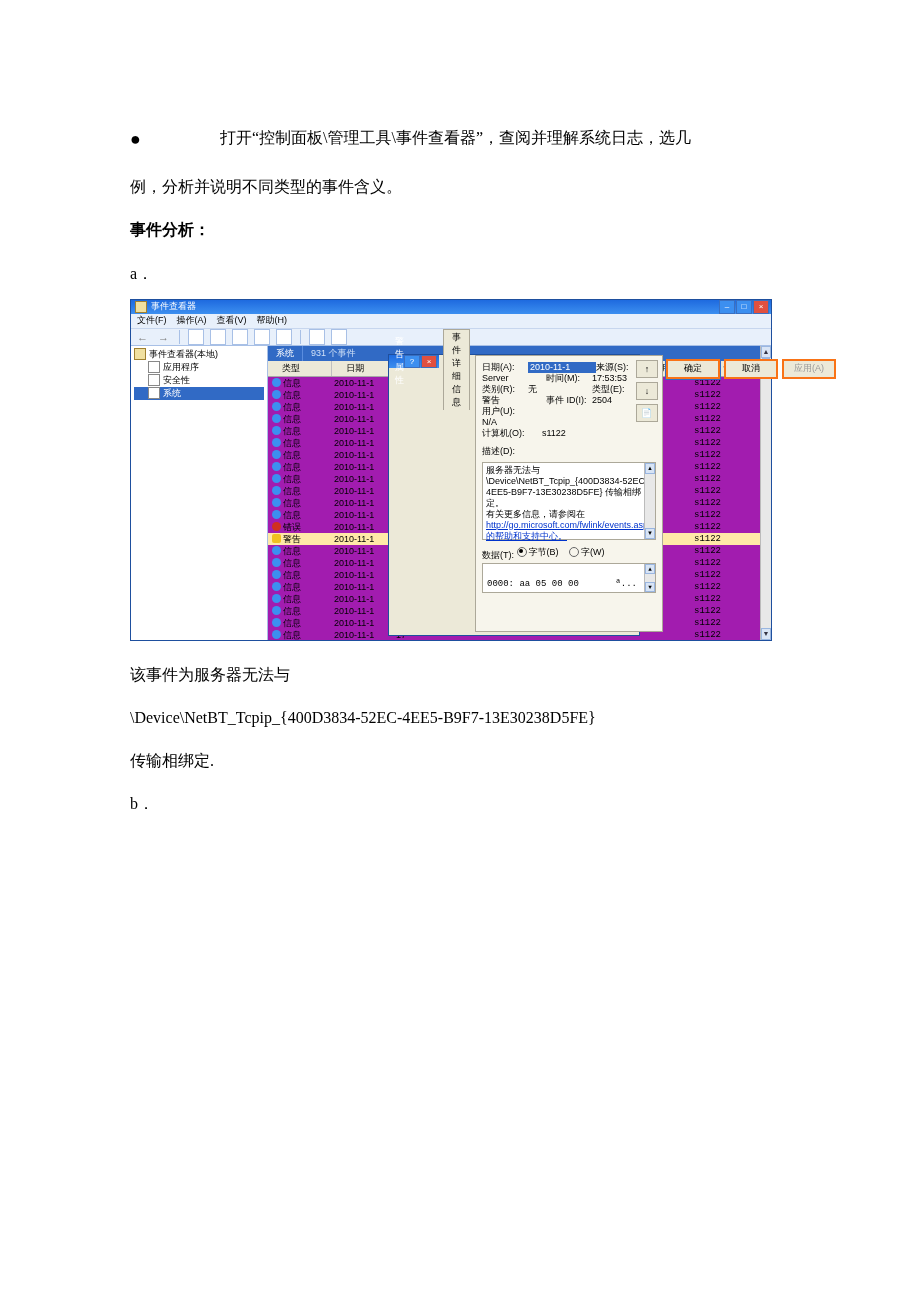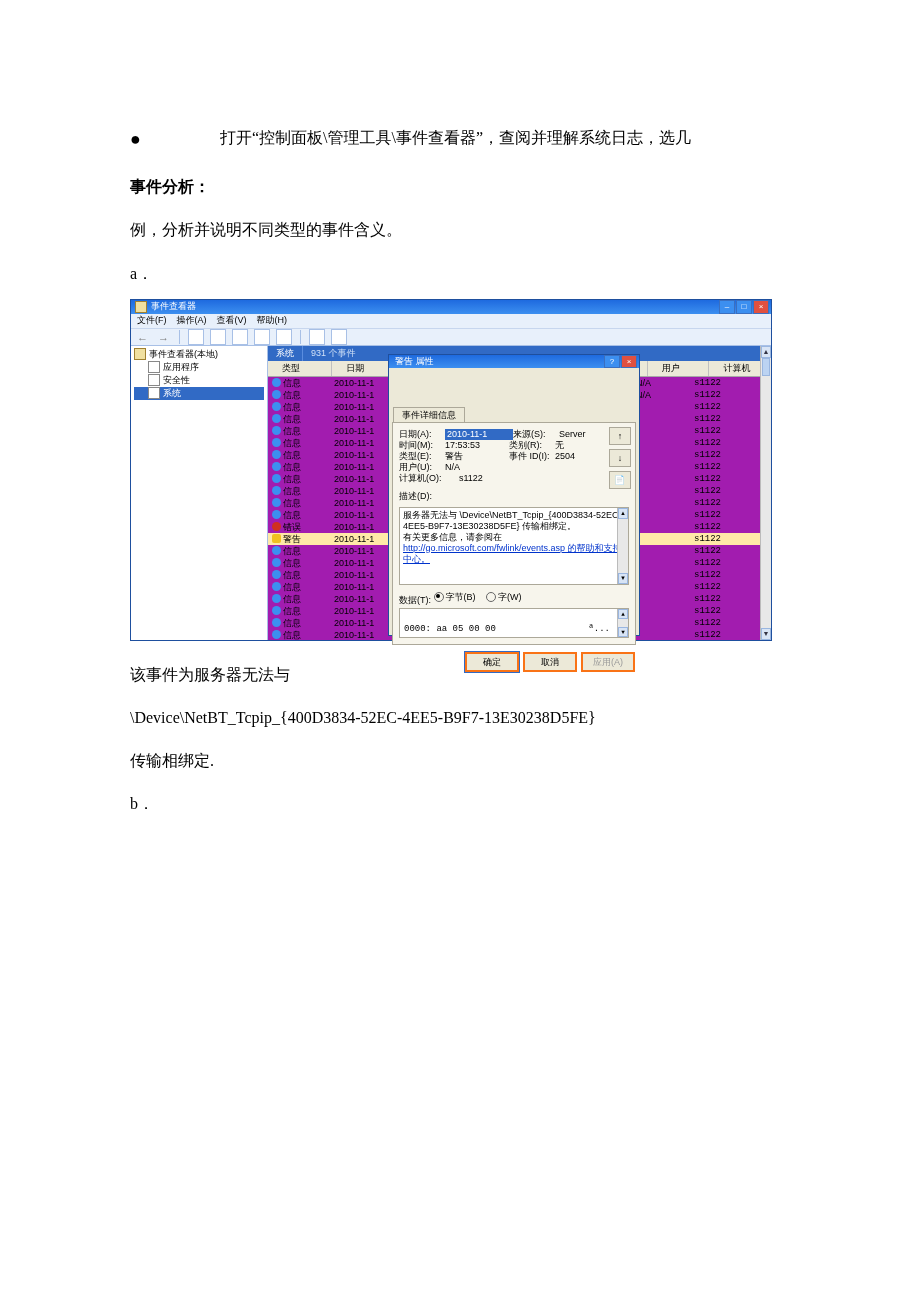--- a/index.html
+++ b/index.html
@@ -143,21 +143,21 @@
   }
   .scrollbar .arrow.up{top:0;} .scrollbar .arrow.down{bottom:0;}
 
   
   .dlg {
     position:absolute;
     left: 120px; top: 8px;
     width: 250px; height: 280px;
     background:#ece9d8;
     border:1px solid #1e4f9e;
-    display:flex; flex-direction:column;
+    display:flex; 
     font-size:9px;
     z-index:5;
   }
   .dlg .tb {
     height: 13px; background: linear-gradient(#1e6adf,#3c8ff0); color:#fff;
     display:flex; align-items:center; justify-content:space-between; padding:0 2px 0 6px;
   }
   .dlg .tb .right { display:flex; gap:1px; }
   .dlg .tb .hb { width:14px;height:11px;border:1px solid #3a6fc0;display:flex;align-items:center;justify-content:center;color:#fff;font-size:8px;}
   .hb.help{background:#3c8ff0;} .hb.cls{background:#e05040;}
@@ -213,23 +213,23 @@
 </style>
 </head>
 <body>
 
 <div class="page">
 
   <div class="bullet-line">
     <span class="dot">●</span>
     <span class="para">打开“控制面板\管理工具\事件查看器”，查阅并理解系统日志，选几</span>
   </div>
+  <p class="para sub" style="text-indent:0;">例，分析并说明不同类型的事件含义。</p>
+
   <p class="para bold">事件分析：</p>
-
-  <p class="para sub" style="text-indent:0;">例，分析并说明不同类型的事件含义。</p>
 
   <p class="para">a．</p>
 
   <div class="screenshot-wrap">
     <div class="win">
 
       <div class="titlebar">
         <div class="left">
           <span class="icon-app"></span>
           <span>事件查看器</span>

